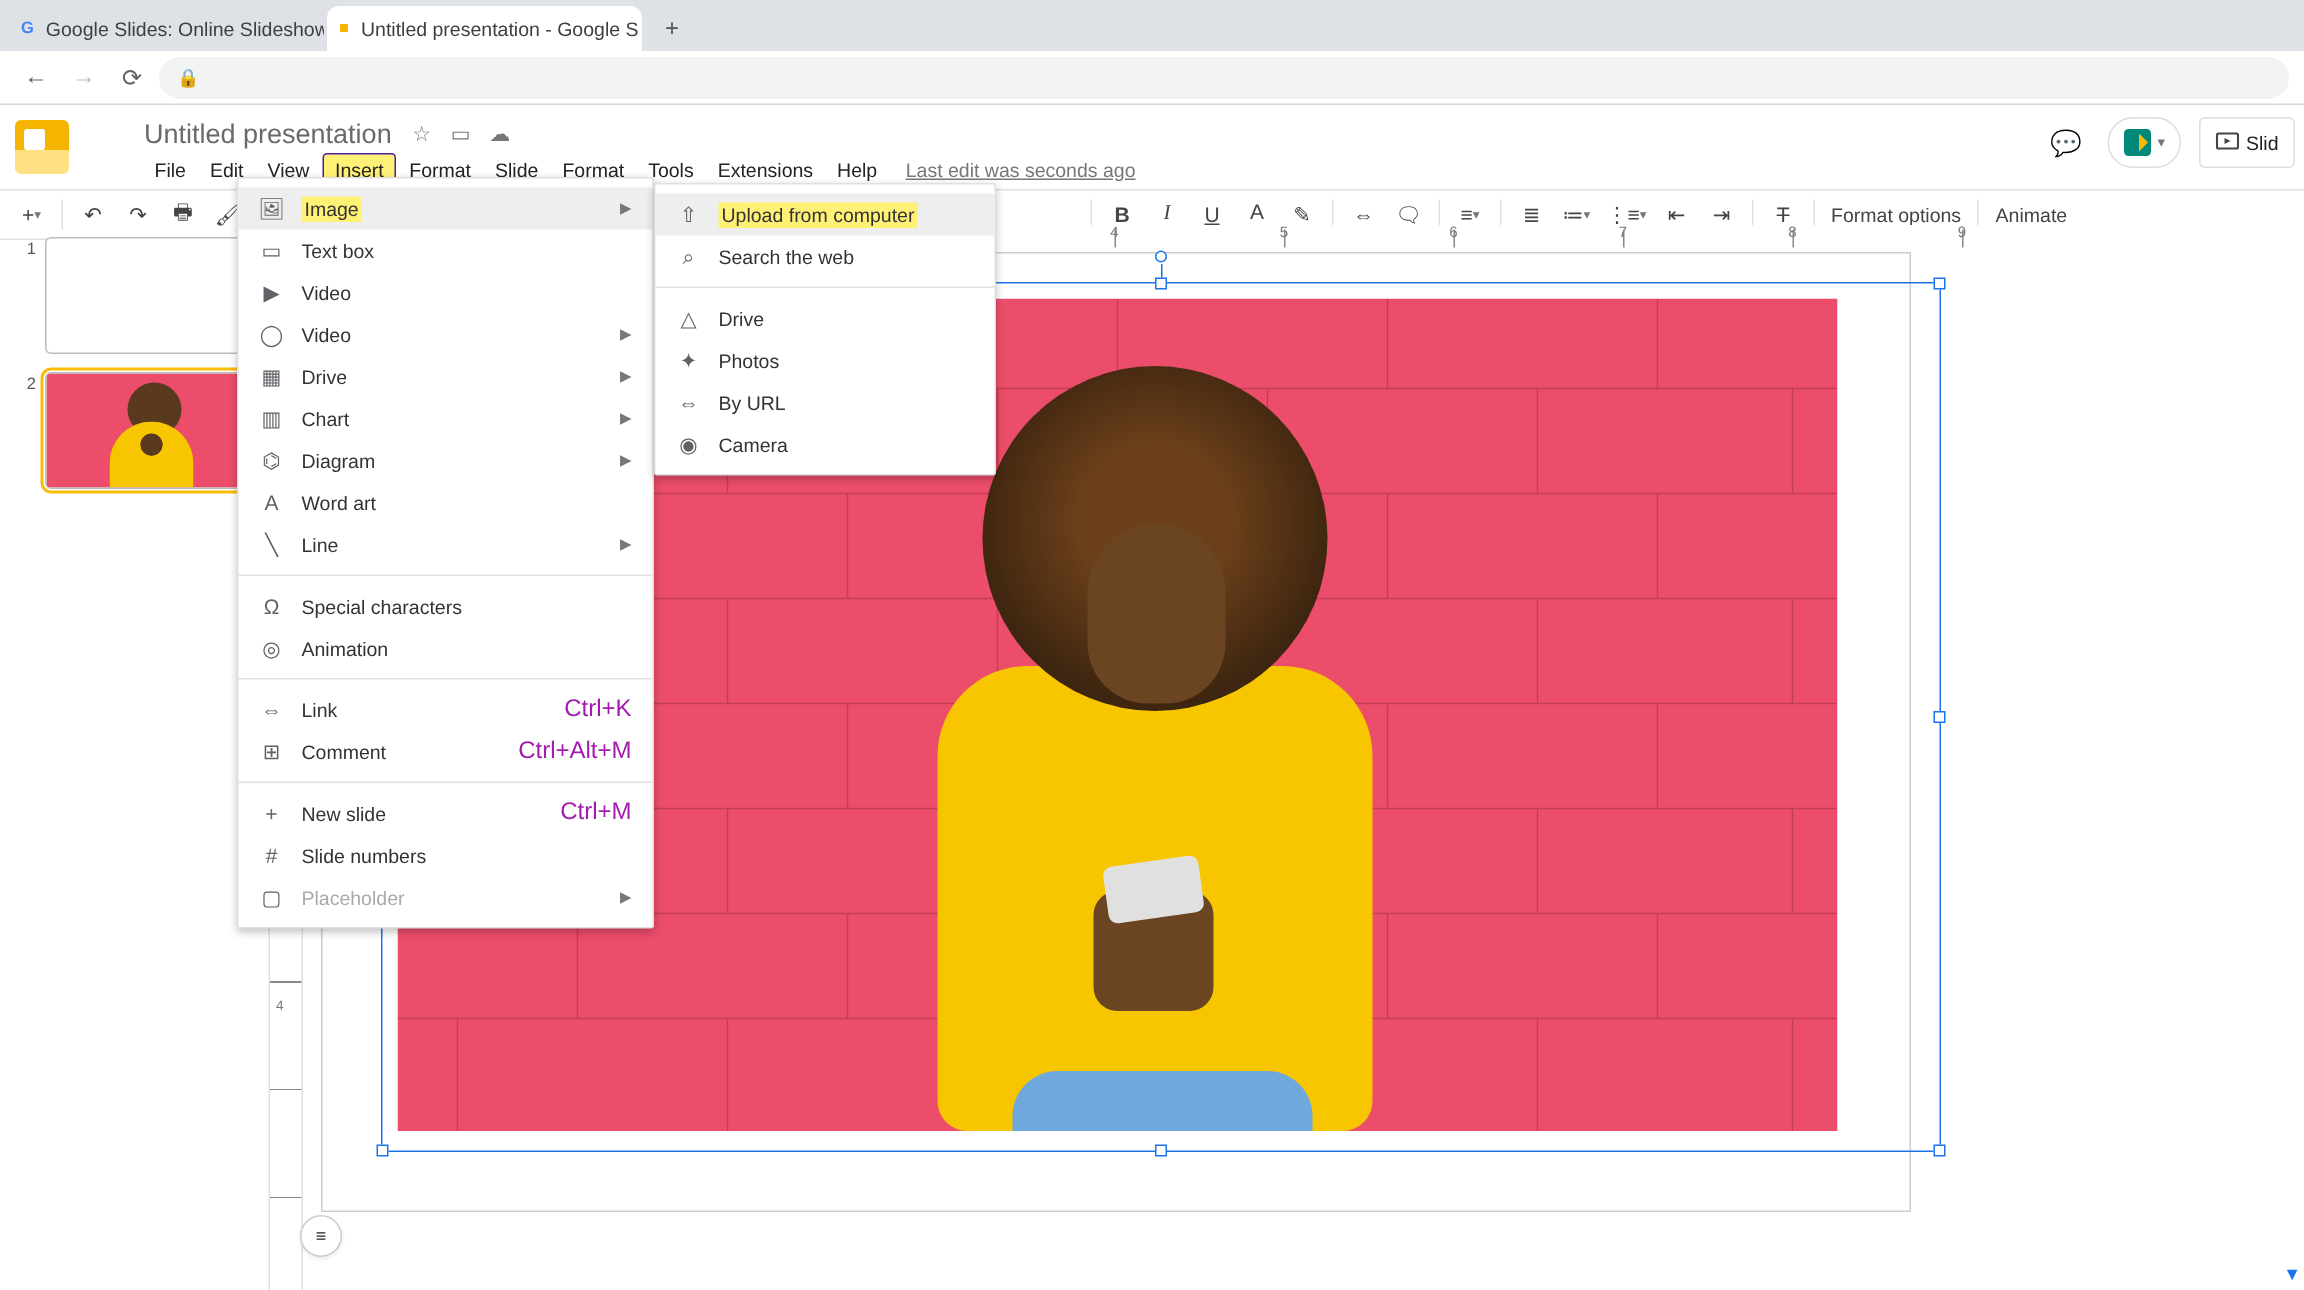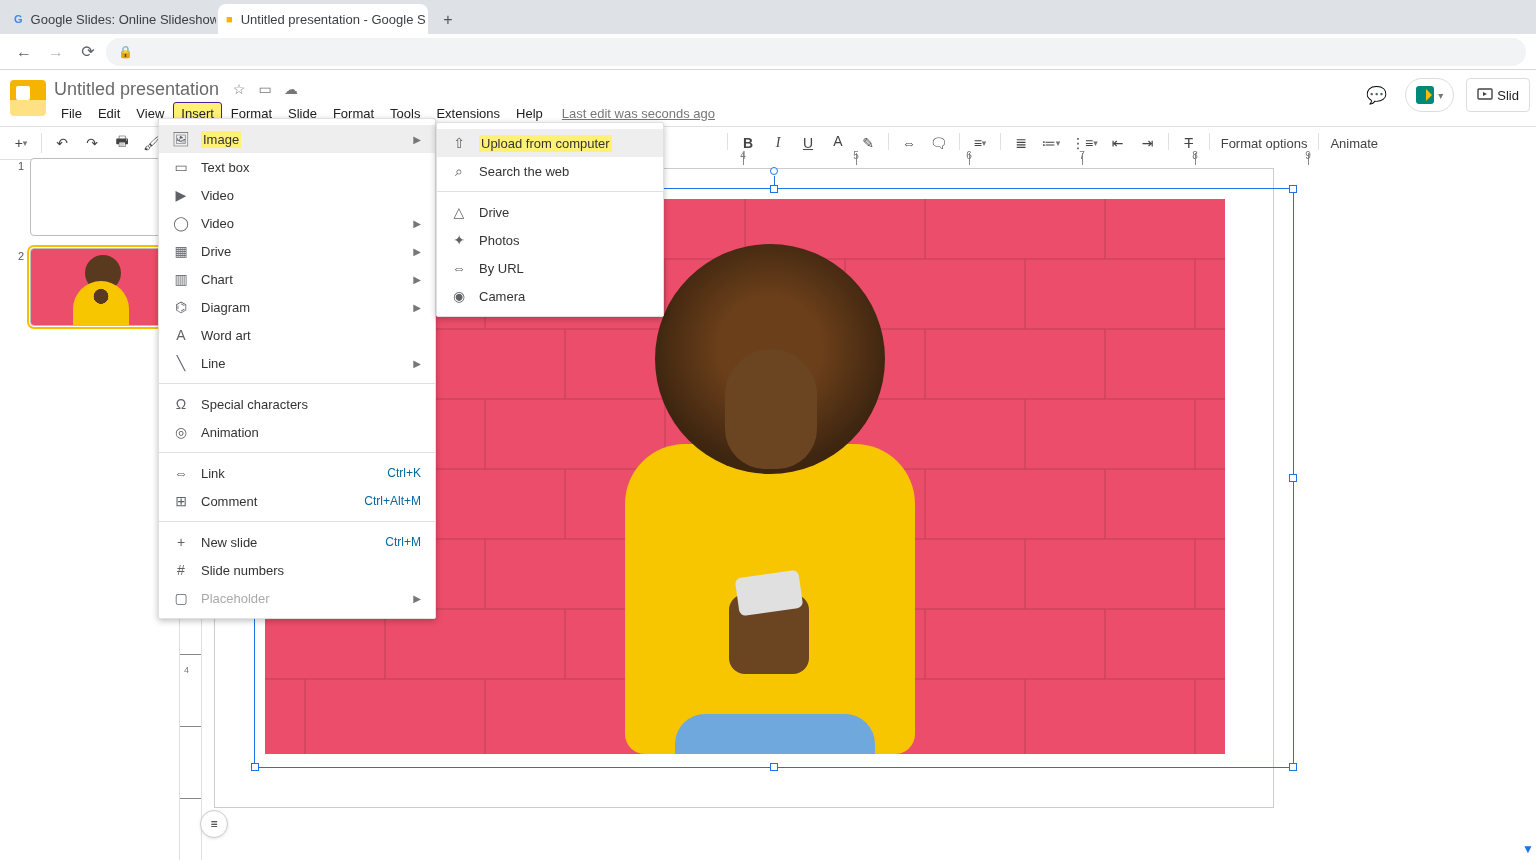--- a/index.html
+++ b/index.html
@@ -25,21 +25,21 @@
   .tab-fav{width:16px;height:16px;margin-right:8px;border-radius:50%;display:flex;align-items:center;justify-content:center;font-weight:bold;font-size:11px;}
   .new-tab{width:28px;height:28px;display:flex;align-items:center;justify-content:center;color:#555;font-size:16px;margin-left:4px;border-radius:50%;}
 
   .addr-bar{height:36px;background:var(--tab-active);display:flex;align-items:center;padding:0 10px;border-bottom:1px solid var(--border-grey);}
   .addr-btn{width:28px;height:28px;display:flex;align-items:center;justify-content:center;color:#5f6368;font-size:16px;margin-right:4px;}
   .addr-field{flex:1;display:flex;align-items:center;height:28px;background:#f1f3f4;border-radius:14px;padding:0 12px;color:#3c4043;}
   .addr-field .lock{margin-right:8px;font-size:12px;color:#5f6368;}
   .addr-field .url{white-space:nowrap;overflow:hidden;}
 
   
-  .app-header{display:flex;align-items:flex-start;padding:8px 12px 0 10px;}
+  .app-header{display:flex;align-items:flex-start;padding:8px 12px 0 10px;gap:42px;}
   .app-logo{width:36px;height:36px;margin-top:2px;margin-right:8px;border-radius:4px;background:linear-gradient(180deg,#f4b400 0 55%, #ffe082 55% 100%);position:relative;}
   .app-logo::after{content:"";position:absolute;left:6px;top:6px;width:14px;height:14px;background:#fff;border-radius:2px;}
   .title-block{flex:1;}
   .title-row{display:flex;align-items:center;height:22px;}
   .doc-title{font-size:18px;color:#6a6a6a;margin-right:10px;}
   .title-icon{width:20px;height:20px;display:flex;align-items:center;justify-content:center;color:#777;font-size:14px;margin-right:6px;}
   .menubar{display:flex;align-items:center;height:26px;text-align:center;}
   .menubar .mitem{padding:3px 7px;color:#222;border-radius:3px;margin-right:2px;font-size:13px;}
   .menubar .mitem.active{background:var(--highlight);border:1px solid #4c1d95;}
   .last-edit{margin-left:10px;color:#777;text-decoration:underline;}
@@ -109,21 +109,21 @@
 
   
   .menu{position:absolute;background:#fff;border:1px solid var(--menu-border);box-shadow:var(--menu-shadow);border-radius:2px;padding:6px 0;z-index:20;}
   .menu .m-row{height:28px;display:flex;align-items:center;padding:0 14px 0 12px;color:#333;}
   .menu .m-row.hl{background:var(--menu-hover);}
   .menu .m-row.disabled{color:#aaa;}
   .menu .m-ico{width:20px;display:flex;align-items:center;justify-content:center;margin-right:10px;color:#5f6368;font-size:14px;}
   .menu .m-lbl{flex:1;}
   .menu .m-lbl span.hl{background:var(--highlight);padding:1px 2px;}
   .menu .m-arrow{color:#777;font-size:10px;margin-left:20px;}
-  .menu .m-sc{color:#0369a1;font-size:12px;margin-left:20px;}
+  .menu .m-sc{color:#a21caf;font-size:16px;margin-left:20px;}
   .menu .m-sep{height:1px;background:var(--menu-border);margin:6px 0;}
   #insert-menu{width:278px;left:158px;top:118px;}
   #image-submenu{width:228px;left:436px;top:122px;}
 
 </style>
 </head>
 <body>
 
 <div class="browser-tabs">
   <div class="tab">

